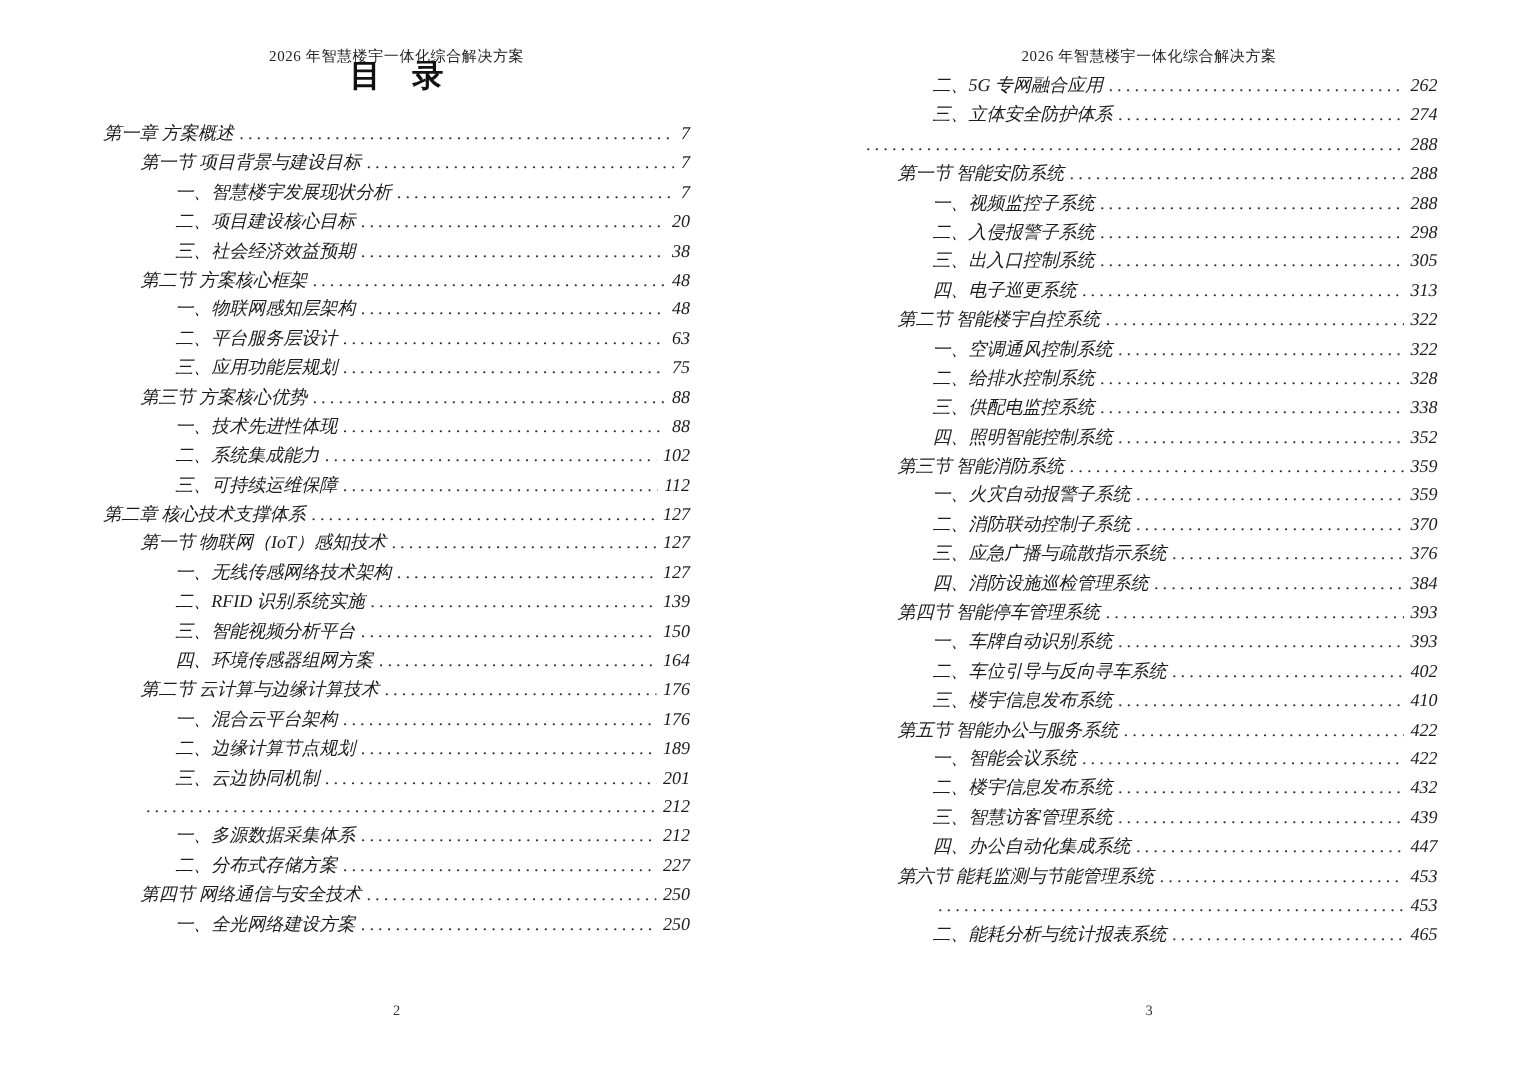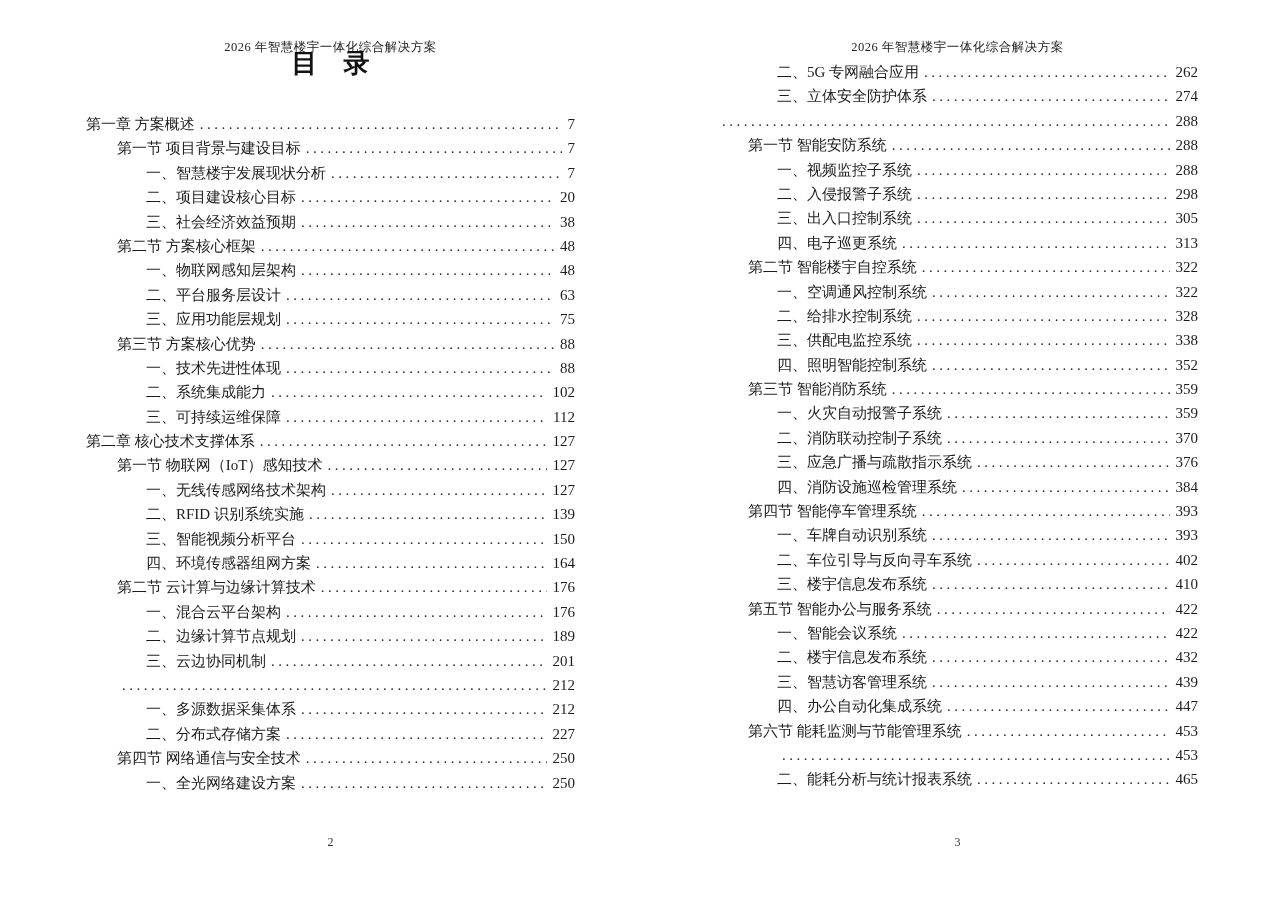--- a/index.html
+++ b/index.html
@@ -43,30 +43,31 @@
     text-align: center;
     font-size: 26px;
     font-weight: bold;
     color: #111;
   }
   .entries {
     position: absolute;
     left: 0;
     right: 0;
   }
-  #page-left  .entries { top: 112px; }
+  #page-left  .entries { top: 100px; }
   #page-right .entries { top: 60px; }
 
   .toc-row {
     display: flex;
     align-items: baseline;
     height: 24.4px;
     line-height: 24.4px;
     font-size: 15px;
     white-space: nowrap;
+    font-style: italic;
   }
   .toc-row.lvl1 { padding-left: 31px; }
   .toc-row.lvl2 { padding-left: 60px; }
 
   .lbl {
     white-space: nowrap;
     flex: 0 0 auto;
   }
   .dots {
     flex: 1 1 auto;

